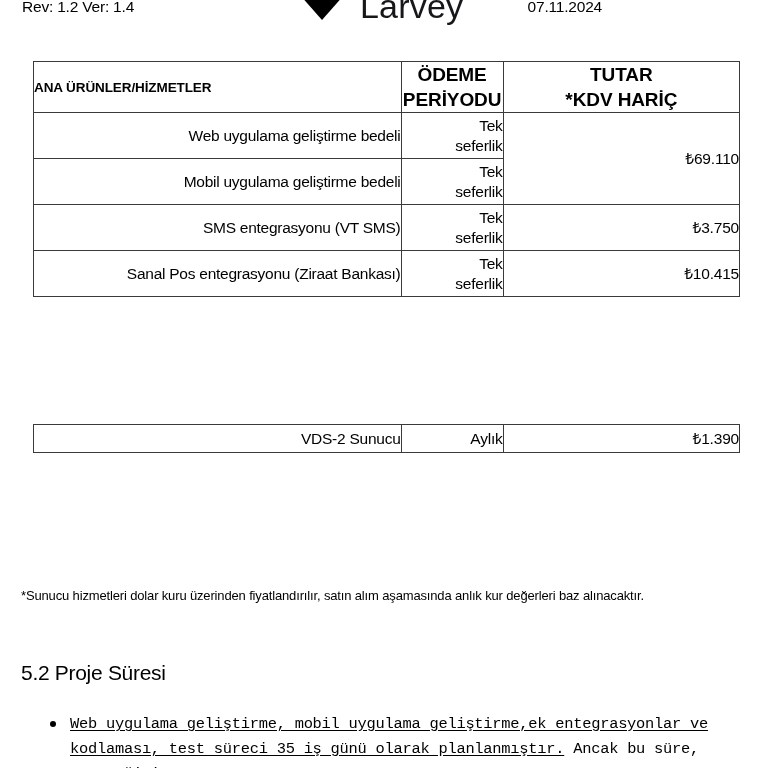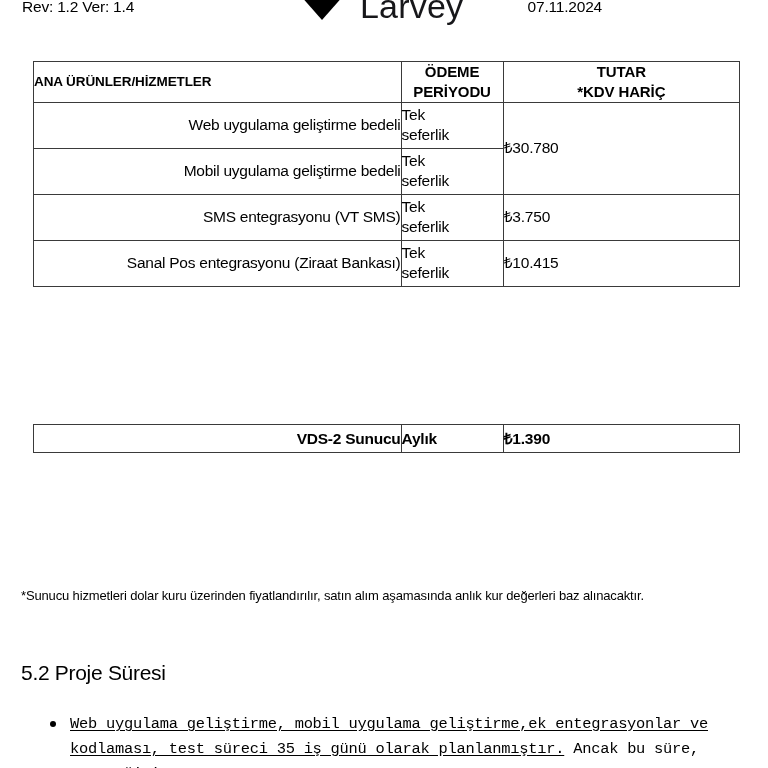--- a/index.html
+++ b/index.html
@@ -87,45 +87,45 @@
   .col-amt   { width: 236px; }
 
   .th-name {
     font-size: 13.5px;
     font-weight: bold;
     text-align: left;
     padding: 10px 0 10px 9px;
     letter-spacing: -0.1px;
   }
   .th-center {
-    font-size: 15px;
+    font-size: 19px;
     font-weight: bold;
     text-align: center;
     line-height: 1.32;
     padding: 8px 2px;
     letter-spacing: -0.1px;
   }
   .hdr-row td { height: 32px; }
 
   .cell-name {
     font-size: 15.5px;
     text-align: right;
     padding: 6px 0 6px 9px;
     letter-spacing: -0.25px;
     line-height: 1.25;
   }
   .cell-center {
     font-size: 15.5px;
-    text-align: left;
+    text-align: right;
     line-height: 1.27;
     padding: 6px 2px;
     letter-spacing: -0.2px;
   }
   .row-tall td { height: 45px; }
-  .row-short td { height: 27px; font-weight: bold; }
+  .row-short td { height: 27px; }
 
   
   .footnote {
     position: absolute;
     left: 21px;
     top: 585px;
     width: 706px;
     font-size: 13px;
     line-height: 1.72;
     letter-spacing: -0.15px;
@@ -200,21 +200,21 @@
         <div>*KDV HARİÇ</div>
       </td>
     </tr>
 
     <tr class="row-tall">
       <td class="cell-name">Web uygulama geliştirme bedeli</td>
       <td class="cell-center">
         <div>Tek</div>
         <div>seferlik</div>
       </td>
-      <td class="cell-center" rowspan="2">₺30.780</td>
+      <td class="cell-center" rowspan="2">₺69.110</td>
     </tr>
 
     <tr class="row-tall">
       <td class="cell-name">Mobil uygulama geliştirme bedeli</td>
       <td class="cell-center">
         <div>Tek</div>
         <div>seferlik</div>
       </td>
     </tr>
 

